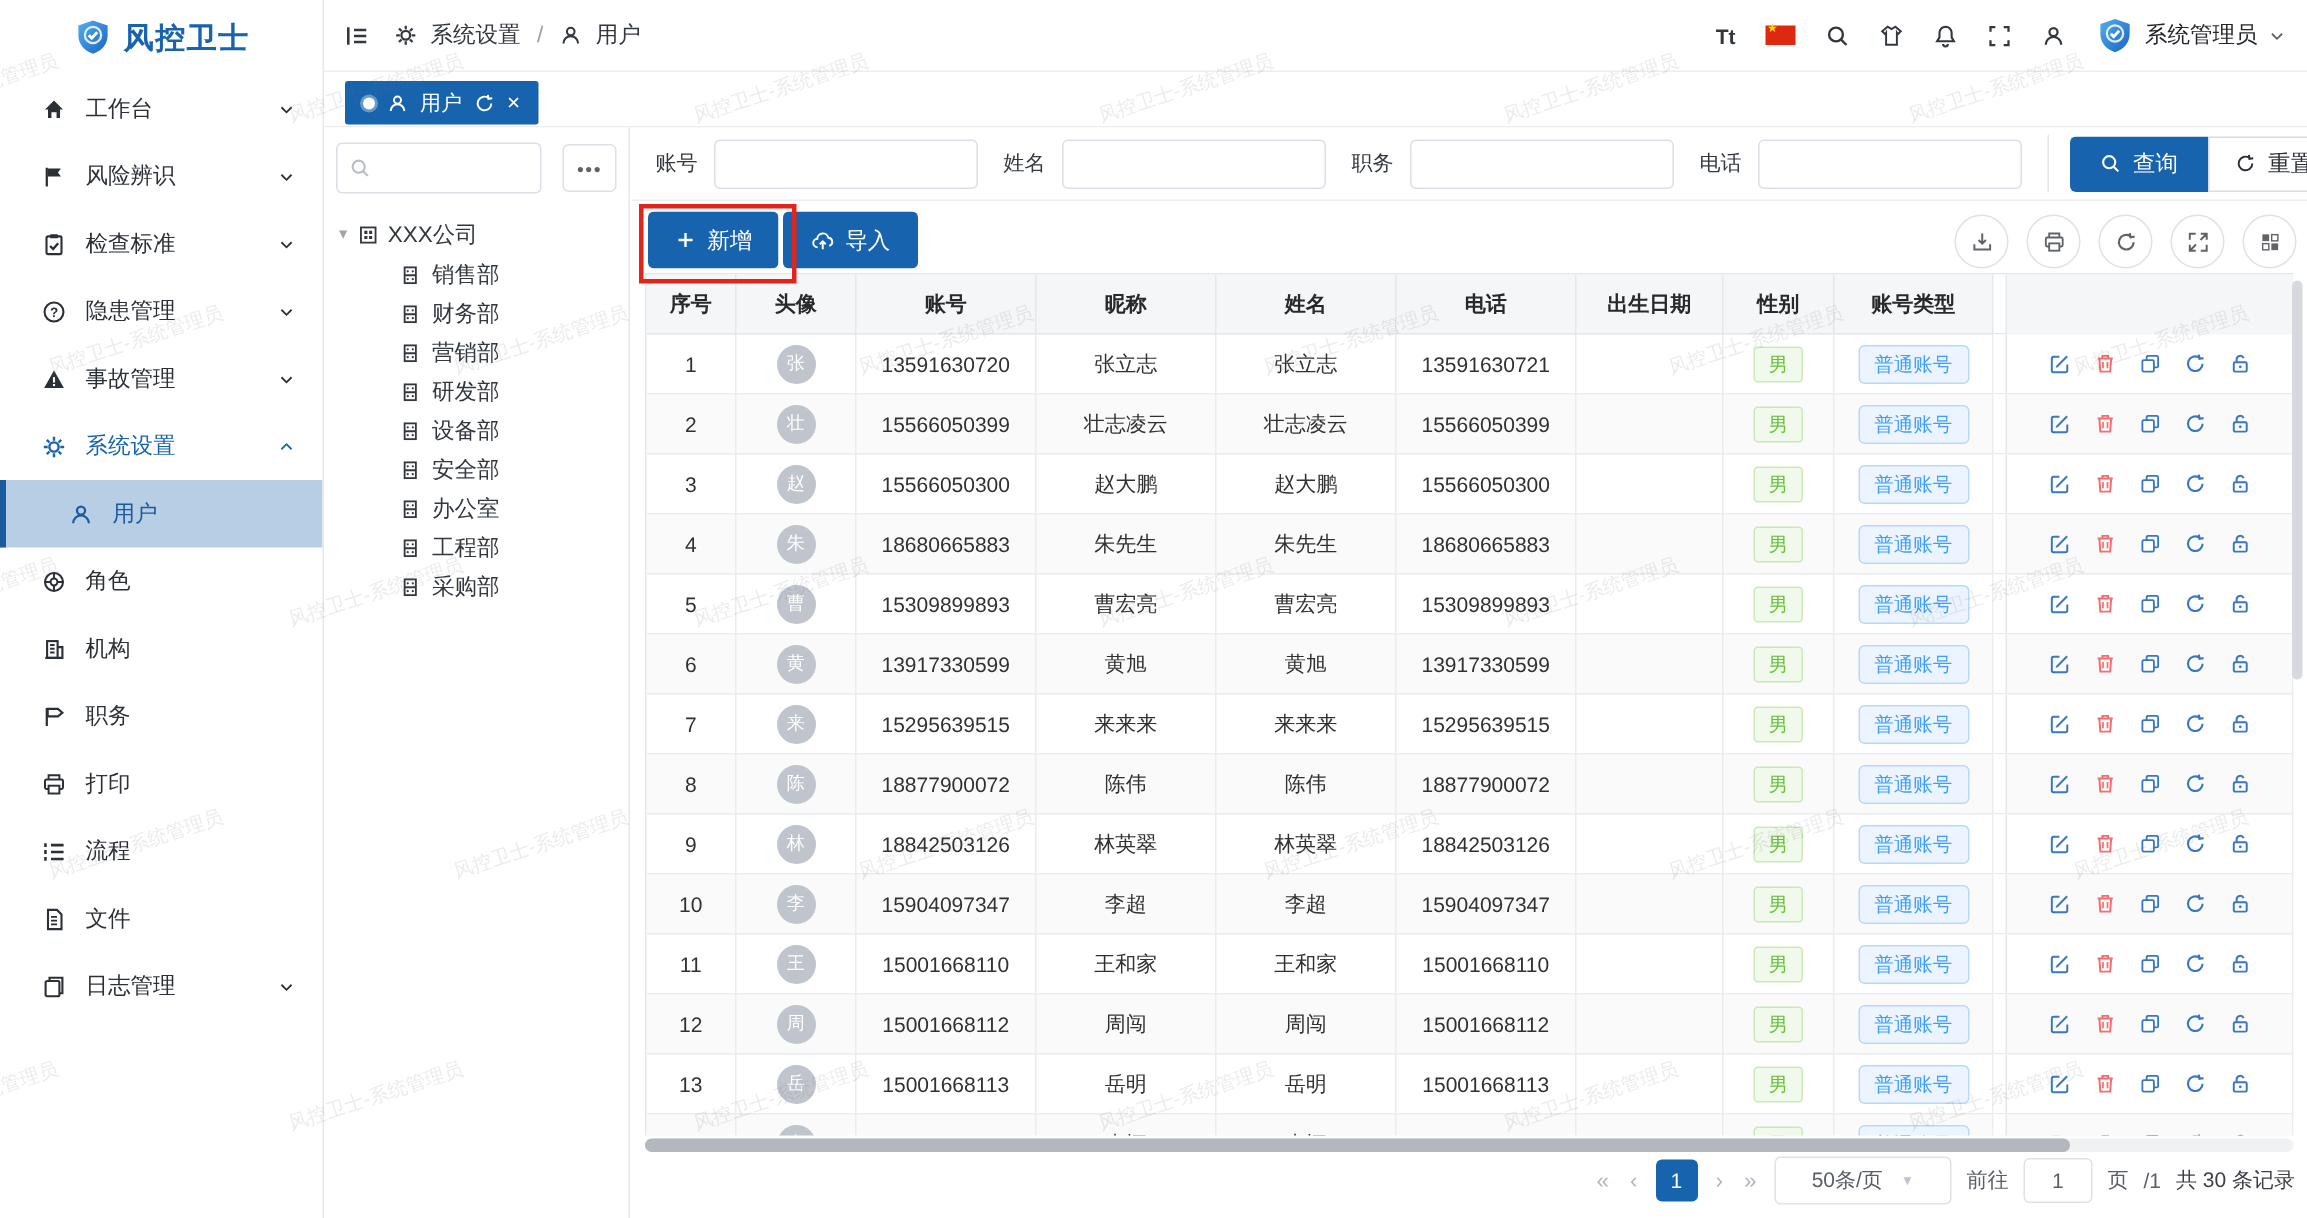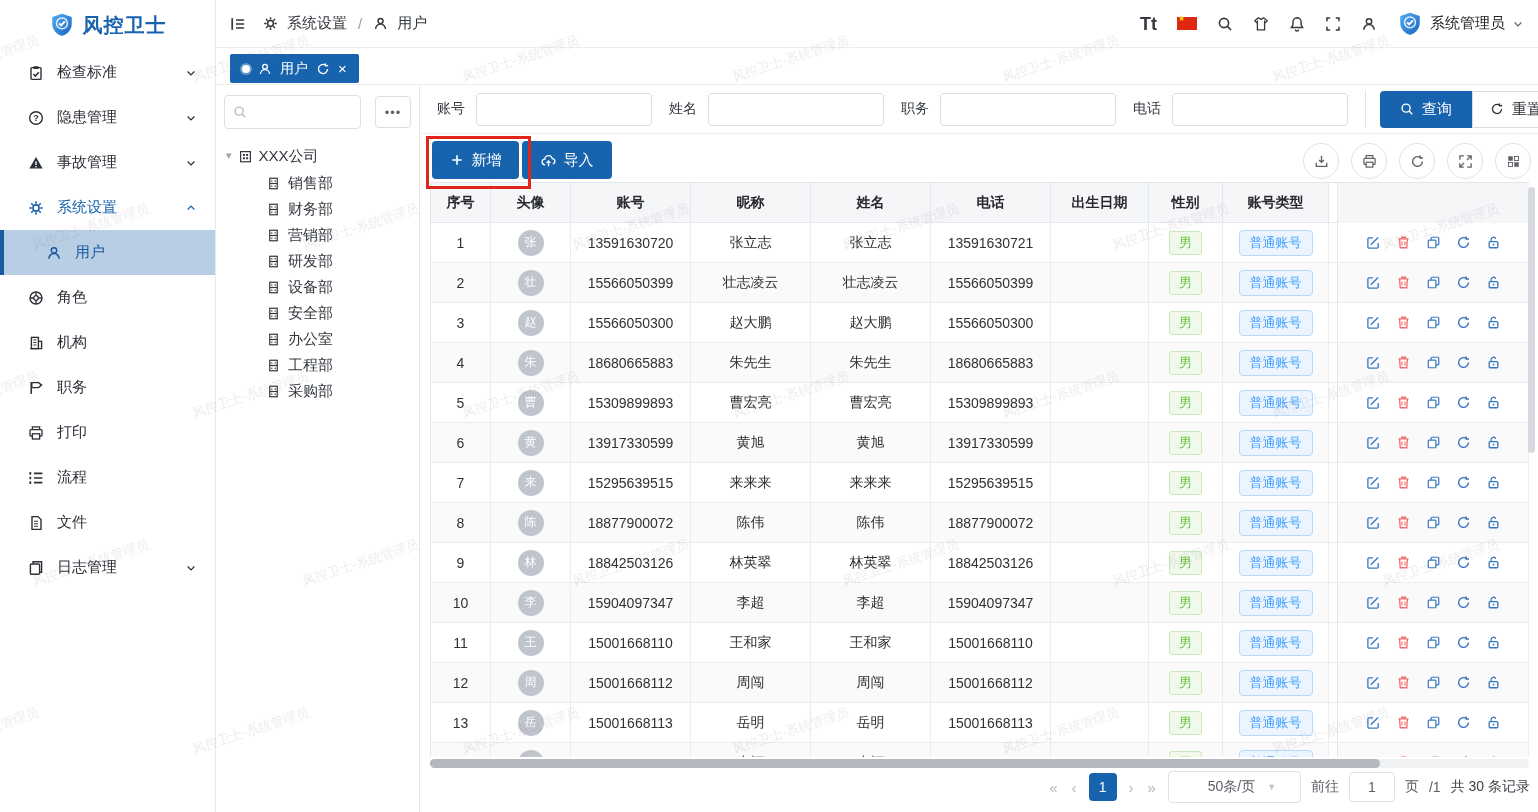--- a/index.html
+++ b/index.html
@@ -25,21 +25,21 @@
   .chev{position:absolute;right:18px;width:12px;height:12px;color:#606266;}
   .nav-item.active .chev{color:#1863ae;}
 
   
   .topbar{position:absolute;left:216px;top:0;right:0;height:48px;border-bottom:1px solid #ededed;display:flex;align-items:center;padding:0 14px;box-sizing:border-box;background:#fff;}
   .crumb{display:flex;align-items:center;gap:9px;font-size:15px;color:#33383f;}
   .crumb .ico{color:#33383f;}
   .crumb-sep{color:#9a9fa6;margin:0 2px;}
   .top-actions{margin-left:auto;display:flex;align-items:center;gap:20px;}
   .top-actions .ico{color:#33383f;cursor:pointer;}
-  .tt{font-weight:bold;font-size:18px;color:#33383f;cursor:pointer;line-height:1;}
+  .tt{font-weight:bold;font-size:14px;color:#33383f;cursor:pointer;line-height:1;}
   .cnflag{width:20px;height:13px;background:#de2910;position:relative;cursor:pointer;}
   .cnflag:before{content:"★";position:absolute;left:1px;top:-3px;color:#ffde00;font-size:8px;}
   .userbox{display:flex;align-items:center;gap:7px;cursor:pointer;}
   .username{font-size:15px;color:#23262b;}
 
   
   .tabbar{position:absolute;left:216px;top:49px;right:0;height:35px;border-bottom:1px solid #ededed;background:#fff;}
   .tab{position:absolute;left:14px;top:5px;height:29px;display:inline-flex;align-items:center;gap:8px;background:#1863ae;color:#fff;padding:0 12px;font-size:14px;border-radius:2px;cursor:pointer;}
   .tab .dot{width:8px;height:8px;border-radius:50%;background:#fff;box-shadow:0 0 0 2px rgba(255,255,255,.35);}
   .tab .ico{color:#fff;}
@@ -96,21 +96,21 @@
   .op.red{color:#f56c6c;}
 
   .vscroll{position:absolute;right:3px;top:102px;width:7px;height:266px;background:#d6d9de;border-radius:4px;}
   .hscroll{position:absolute;left:9px;top:674px;width:1099px;height:9px;background:#f0f1f3;border-radius:5px;}
   .hthumb{width:950px;height:9px;background:#b4b7bd;border-radius:5px;}
 
   
   .pager{position:absolute;right:8px;bottom:9px;display:flex;align-items:center;gap:10px;font-size:14px;color:#5a5e66;}
   .pg-nav{color:#aeb6c2;font-size:15px;cursor:pointer;padding:0 2px;}
   .pg-cur{width:28px;height:28px;background:#1863ae;color:#fff;border-radius:4px;display:flex;align-items:center;justify-content:center;font-size:14px;cursor:pointer;}
-  .pg-size{width:116px;height:30px;border:1px solid #dfe1e6;border-radius:4px;display:flex;align-items:center;justify-content:center;gap:12px;color:#5a5e66;cursor:pointer;background:#fff;padding-left:15px;}
+  .pg-size{width:116px;height:30px;border:1px solid #dfe1e6;border-radius:4px;display:flex;align-items:center;justify-content:center;gap:12px;color:#5a5e66;cursor:pointer;background:#fff;}
   .pg-size:after{content:"▼";font-size:9px;color:#c0c4cc;}
   .pg-goto-input{width:46px;height:30px;border:1px solid #dfe1e6;border-radius:4px;text-align:center;font-size:14px;color:#5a5e66;outline:none;box-sizing:border-box;}
   .pg-total{color:#3c3f45;}
 
   
   .splitter{position:absolute;left:420px;top:85px;bottom:0;width:9px;}
   .splitter .handle{position:absolute;left:2px;top:352px;height:62px;width:4px;border-left:1px solid #d5d8dd;border-right:1px solid #d5d8dd;}
   .watermark{position:absolute;inset:0;pointer-events:none;z-index:90;overflow:hidden;}
   .wm{position:absolute;font-size:13px;color:rgba(110,115,125,0.14);transform:rotate(-18deg);white-space:nowrap;}
 </style>
@@ -130,20 +130,47 @@
               </linearGradient>
             </defs>
             <path d="M12 1.5 21 4.6v6.2c0 5.6-3.9 9.7-9 11.2-5.1-1.5-9-5.6-9-11.2V4.6z" fill="url(#lg)"></path>
             <circle cx="12" cy="10.5" r="5" fill="none" stroke="#fff" stroke-width="1.4" opacity=".85"></circle>
             <path d="M9.4 10.6l1.8 1.8 3.4-3.6" fill="none" stroke="#fff" stroke-width="1.8"></path>
           </svg>
         </span>
       <span class="logo-name">风控卫士</span>
     </div>
     <nav class="nav" id="nav">
+        <div class="nav-item">
+          <span class="ico s16">
+            <svg viewBox="0 0 16 16">
+              <path d="M8 2 14 8h-2v5.6H9.7V9.8H6.3v3.8H4V8H2z" fill="currentColor"></path>
+            </svg>
+          </span>
+          <span>工作台</span>
+          <span class="chev ico">
+            <svg viewBox="0 0 16 16">
+              <path d="M3.5 6l4.5 4.5L12.5 6" fill="none" stroke="currentColor" stroke-width="1.6"></path>
+            </svg>
+          </span>
+        </div>
+        <div class="nav-item">
+          <span class="ico s16">
+            <svg viewBox="0 0 16 16">
+              <path d="M3.2 1.8v12.6" stroke="currentColor" stroke-width="1.5"></path>
+              <path d="M4 2.4h8.6L10.6 5l2 2.6H4z" fill="currentColor"></path>
+            </svg>
+          </span>
+          <span>风险辨识</span>
+          <span class="chev ico">
+            <svg viewBox="0 0 16 16">
+              <path d="M3.5 6l4.5 4.5L12.5 6" fill="none" stroke="currentColor" stroke-width="1.6"></path>
+            </svg>
+          </span>
+        </div>
         <div class="nav-item">
           <span class="ico s16">
             <svg viewBox="0 0 16 16">
               <rect x="3" y="2.6" width="10" height="11.8" rx="1" fill="none" stroke="currentColor" stroke-width="1.4"></rect>
               <rect x="5.4" y="1.2" width="5.2" height="2.7" rx=".6" fill="currentColor"></rect>
               <path d="M5.4 9l2 2 3.4-3.8" fill="none" stroke="currentColor" stroke-width="1.6"></path>
             </svg>
           </span>
           <span>检查标准</span>
           <span class="chev ico">

